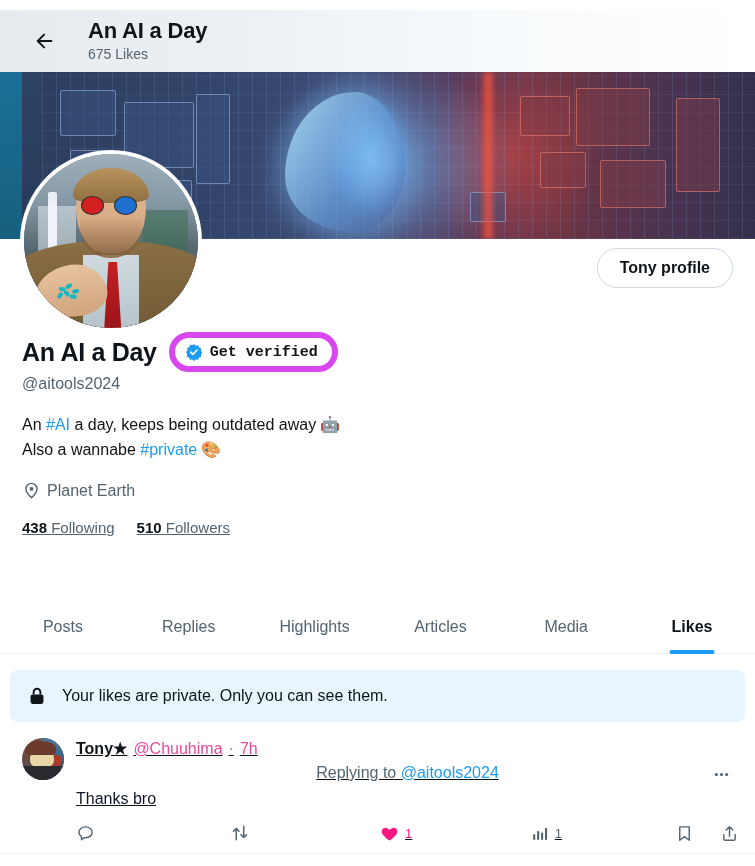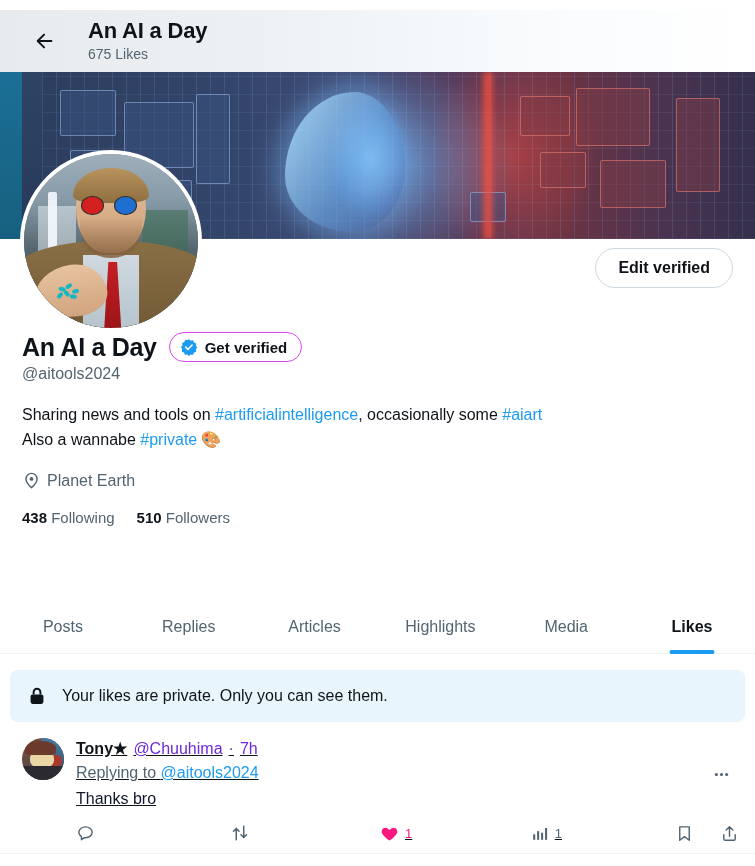--- a/index.html
+++ b/index.html
@@ -147,35 +147,35 @@
     font-family: inherit; font-size: 16px; font-weight: bold;
     border-radius: 999px; padding: 10px 22px; cursor: pointer;
   }
 
   
   .info { position: absolute; left: 0; top: 322px; width: 100%; padding: 0 22px; }
   .name-row { display: flex; align-items: center; gap: 12px; }
   .display-name { font-size: 25px; font-weight: bold; letter-spacing: -0.3px; color:#0f1419; }
   .verify-pill {
     display: inline-flex; align-items: center; gap: 7px;
-    border: 1px solid #d946ef; border-radius: 999px;
+    border: 6px solid #d946ef; border-radius: 999px;
     padding: 5px 14px 5px 10px; background:#fff; cursor:pointer;
-    font-size: 15px; font-weight: bold; color:#0f1419;
+    font-size: 15px; font-weight: bold; color:#0f1419;font-family:Liberation Mono, monospace;
   }
   .handle { font-size: 16px; color:#536471; margin-top: 3px; }
 
   .bio { margin-top: 19px; font-size: 16px; line-height: 25px; color:#0f1419; }
   .bio .tag { color:#1d9bf0; cursor:pointer; }
   .emoji { font-size: 16px; }
 
   .meta { margin-top: 19px; display:flex; align-items:center; gap: 9px; font-size: 16px; color:#536471; }
   .meta-item { display:flex; align-items:center; gap: 6px; }
   .meta-gap { width: 8px; }
 
-  .counts { margin-top: 19px; display:flex; gap: 22px; font-size: 15px; color:#536471; }
+  .counts { margin-top: 19px; display:flex; gap: 22px; font-size: 15px; color:#536471;text-decoration:underline; }
   .counts a { color:#536471; text-decoration:none; cursor:pointer; }
   .counts b { color:#0f1419; font-weight:bold; }
 
   
   .tabs {
     position:absolute; left:0; top:592px; width:100%;
     display:flex; border-bottom: 1px solid #eff3f4; background:#fff;
   }
   .tab {
     flex:1; text-align:center; padding: 16px 0 17px;
@@ -206,22 +206,22 @@
     position:relative; background: linear-gradient(140deg,#7e4b35,#2d4a63);
   }
   .tw-av-sky { position:absolute; right:0; top:0; width:55%; height:70%; background:linear-gradient(200deg,#4f7fa8,#28516e); }
   .tw-av-hat { position:absolute; left:8%; top:6%; width:74%; height:34%; background:#6b3a2c; border-radius:50% 50% 20% 20%; }
   .tw-av-hair { position:absolute; left:20%; top:26%; width:56%; height:46%; background:#e8d6a5; border-radius:45% 45% 40% 40%; }
   .tw-av-body { position:absolute; left:0; bottom:0; width:100%; height:34%; background:#2b2a30; }
   .tw-av-red { position:absolute; right:4%; top:40%; width:30%; height:30%; background:#a8392c; border-radius:40%; }
   .tw-body { flex:1; min-width:0;text-decoration:underline; }
   .tw-head { display:flex; align-items:center; gap:6px; font-size:16px; line-height:21px; }
   .tw-name { font-weight:bold; color:#0f1419; }
-  .tw-handle, .tw-time { color:#6d28d9; }
-  .tw-replying { font-size:16px; color:#536471; line-height:24px; margin-top:2px; }
+  .tw-handle, .tw-time { color:#ec4899; }
+  .tw-replying { font-size:16px; color:#536471; line-height:24px; margin-top:2px;text-align:center; }
   .tw-replying .mention { color:#1d9bf0; }
   .tw-text { font-size:16px; color:#0f172a; line-height:24px; margin-top:2px; }
   .tw-more {
     position:absolute; right:18px; top:30px;
     width:32px; height:32px; display:flex; align-items:center; justify-content:center;
     border-radius:50%; cursor:pointer; color:#536471;
   }
 
   .actions {
     display:flex; align-items:center; margin-top:12px; padding-bottom: 10px;
@@ -293,39 +293,39 @@
         <div class="pill" style="left:44%; top:36%; transform:rotate(-25deg);"></div>
         <div class="pill" style="left:40%; top:50%; transform:rotate(55deg);"></div>
         <div class="pill" style="left:52%; top:48%; transform:rotate(-5deg);"></div>
         <div class="pill" style="left:30%; top:52%; transform:rotate(-40deg);"></div>
         <div class="pill" style="left:48%; top:58%; transform:rotate(15deg);"></div>
       </div>
     </div>
   </div>
 
   <div class="edit-row">
-    <button class="edit-btn">Edit verified</button>
+    <button class="edit-btn">Tony profile</button>
   </div>
 
   <div class="info">
     <div class="name-row">
       <span class="display-name">An AI a Day</span>
       <span class="verify-pill">
         <svg width="18" height="18" viewBox="0 0 24 24">
           <path fill="#1d9bf0" d="M12 1.5l2.4 2.0 3.1-.4 1.2 2.9 2.9 1.2-.4 3.1 2.0 2.4-2.0 2.4.4 3.1-2.9 1.2-1.2 2.9-3.1-.4-2.4 2.0-2.4-2.0-3.1.4-1.2-2.9-2.9-1.2.4-3.1L1.3 12l2.0-2.4-.4-3.1 2.9-1.2 1.2-2.9 3.1.4z"></path>
           <path d="M7.6 12.2l2.9 2.9 5.6-5.7" fill="none" stroke="#fff" stroke-width="2.1" stroke-linecap="round" stroke-linejoin="round"></path>
         </svg>
         <span>Get verified</span>
       </span>
     </div>
     <div class="handle">@aitools2024</div>
 
     <div class="bio">
       <div>
-        <span>Sharing news and tools on </span><span class="tag">#artificialintelligence</span><span>, occasionally some </span><span class="tag">#aiart</span>
+        <span>An </span><span class="tag">#AI</span><span> a day, keeps being outdated away </span><span class="emoji">🤖</span>
       </div>
       <div>
         <span>Also a wannabe </span><span class="tag">#private</span>
         <span class="emoji">🎨</span>
       </div>
     </div>
 
     <div class="meta">
       <div class="meta-item">
         <svg width="19" height="19" viewBox="0 0 24 24">
@@ -339,22 +339,22 @@
 
     <div class="counts">
       <a><b>438</b> <span>Following</span></a>
       <a><b>510</b> <span>Followers</span></a>
     </div>
   </div>
 
   <div class="tabs">
     <div class="tab"><span>Posts</span></div>
     <div class="tab"><span>Replies</span></div>
+    <div class="tab"><span>Highlights</span></div>
     <div class="tab"><span>Articles</span></div>
-    <div class="tab"><span>Highlights</span></div>
     <div class="tab"><span>Media</span></div>
     <div class="tab active">
       <span>Likes</span>
       <div class="bar"></div>
     </div>
   </div>
 
   <div class="notice">
     <svg width="22" height="22" viewBox="0 0 24 24">
       <rect x="5" y="10.4" width="14" height="10.2" rx="2.2" fill="#0f1419"></rect>

